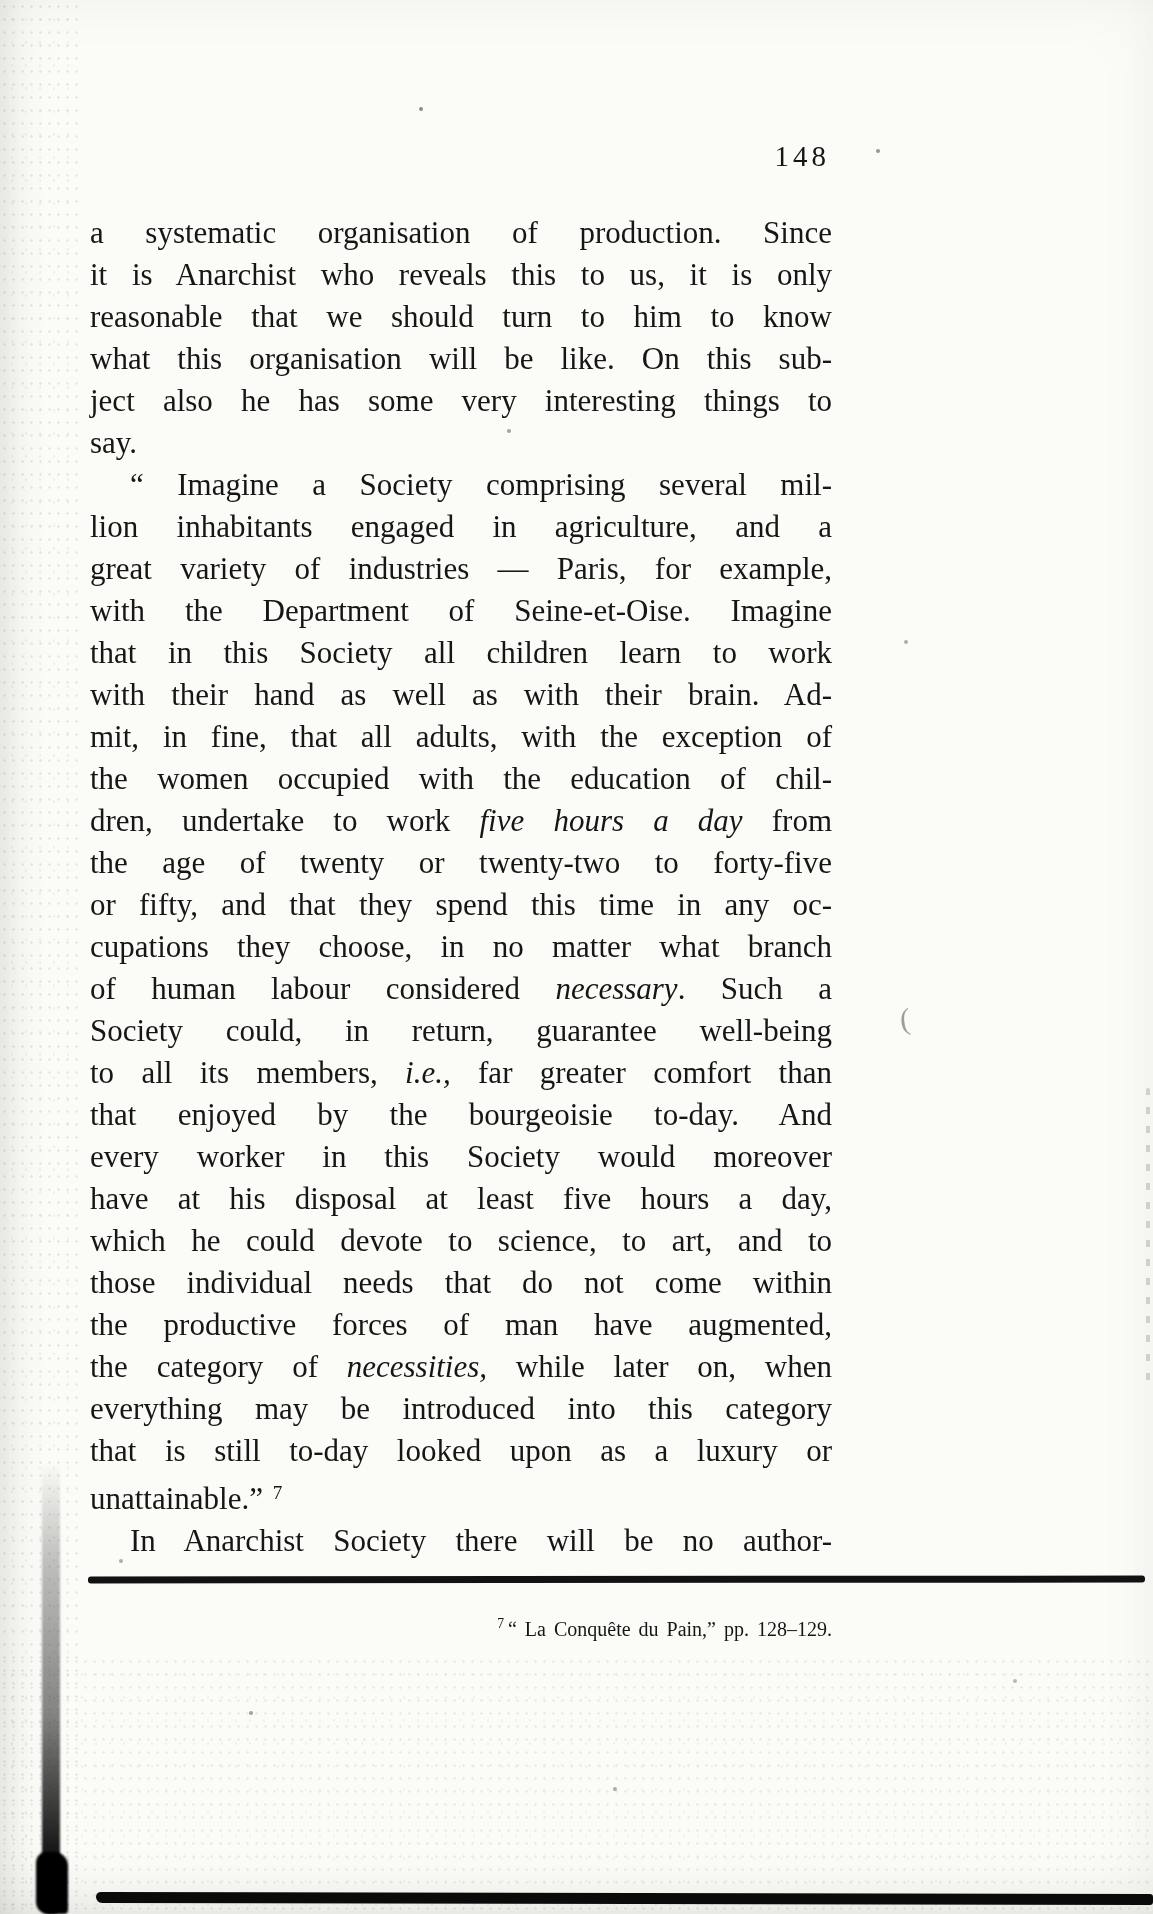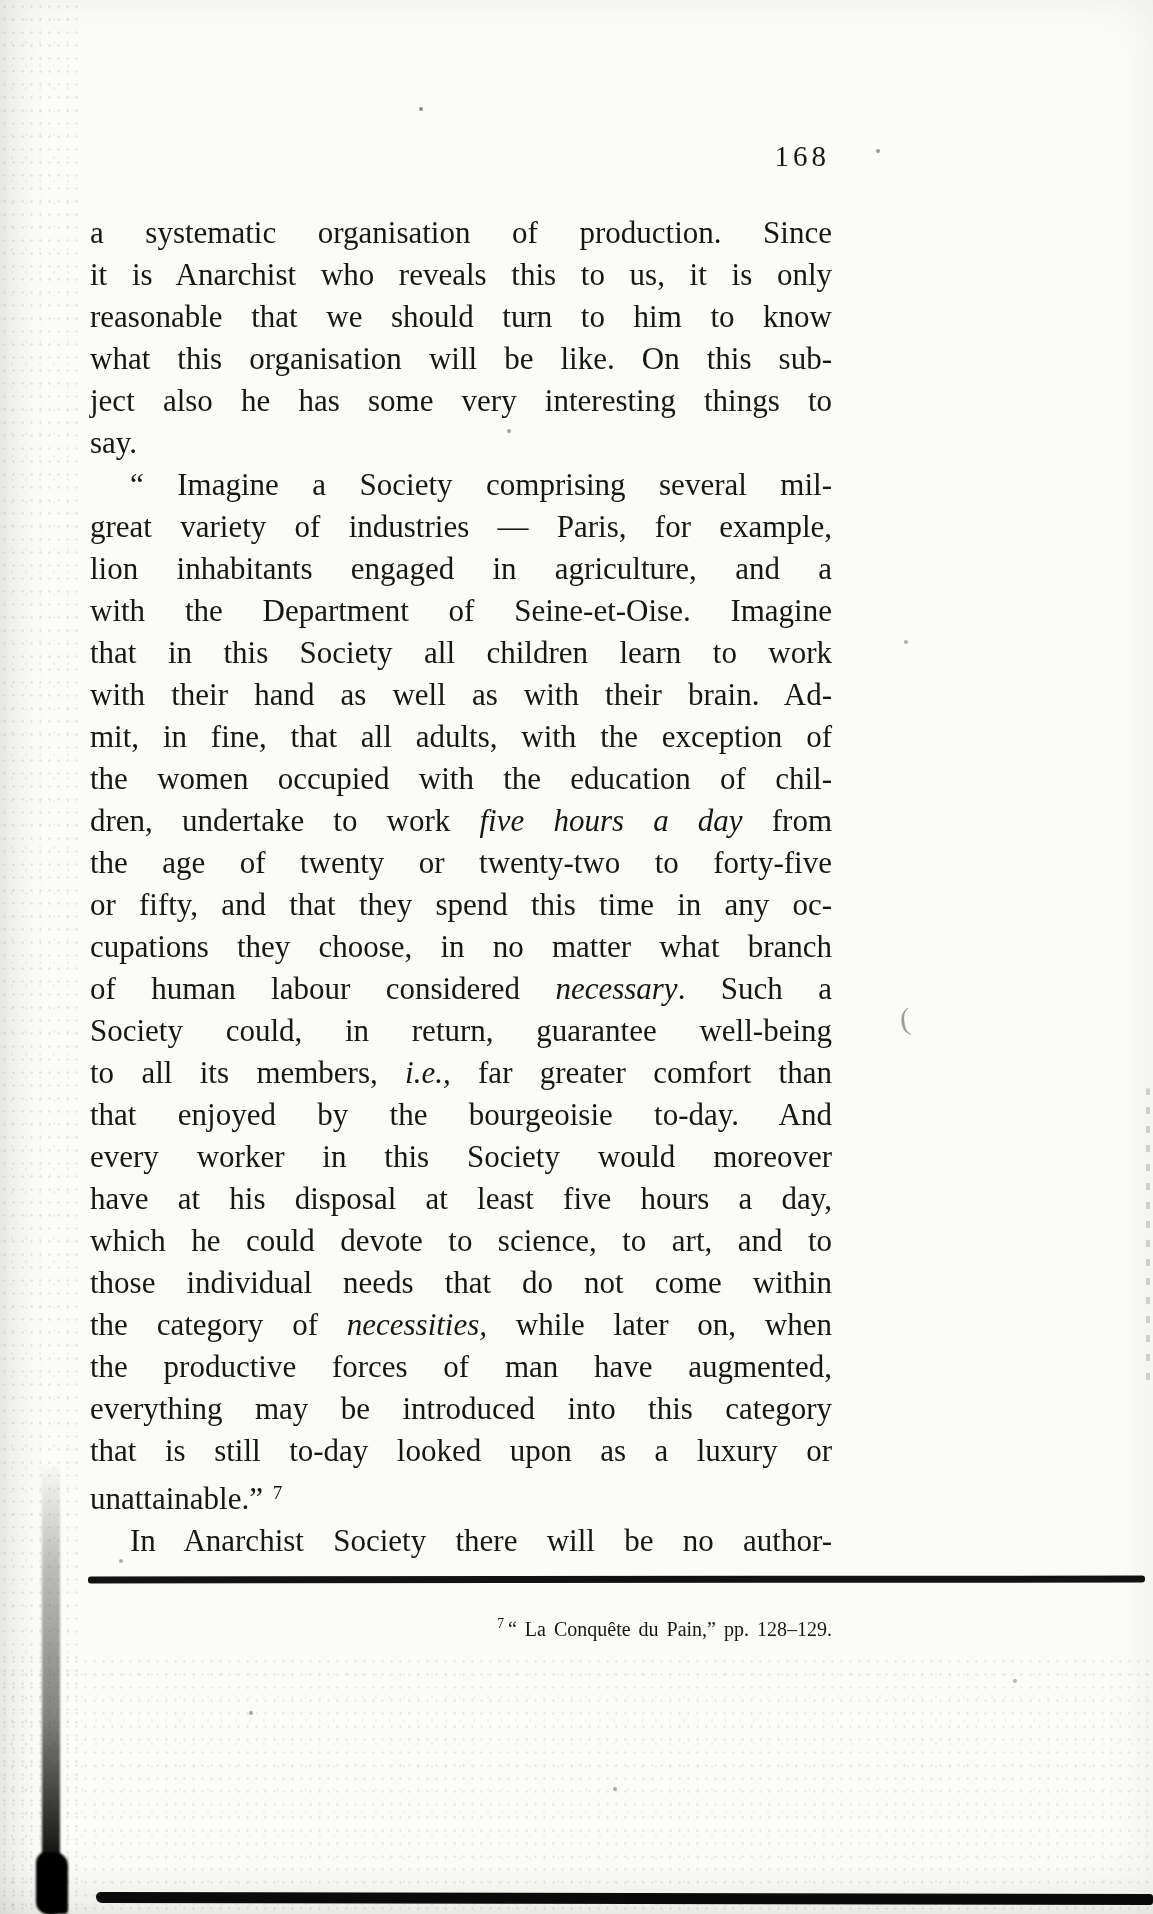--- a/index.html
+++ b/index.html
@@ -152,52 +152,52 @@
 </style>
 </head>
 <body>
 
 <div class="page">
 
   <div class="noise noise-left"></div>
   <div class="noise noise-bottom"></div>
 
   <header class="running-head">
-    <span class="page-num">168</span>
+    <span class="page-num">148</span>
   </header>
 
   <main class="body-text">
       <div class="line">a systematic organisation of production.  Since</div>
       <div class="line">it is Anarchist who reveals this to us, it is only</div>
       <div class="line">reasonable that we should turn to him to know</div>
       <div class="line">what this organisation will be like.  On this sub-</div>
       <div class="line">ject also he has some very interesting things to</div>
       <div class="line lastline">say.</div>
       <div class="line indent">“ Imagine a Society comprising several mil-</div>
+      <div class="line">lion inhabitants engaged in agriculture, and a</div>
       <div class="line">great variety of industries — Paris, for example,</div>
-      <div class="line">lion inhabitants engaged in agriculture, and a</div>
       <div class="line">with the Department of Seine-et-Oise.  Imagine</div>
       <div class="line">that in this Society all children learn to work</div>
       <div class="line">with their hand as well as with their brain.  Ad-</div>
       <div class="line">mit, in fine, that all adults, with the exception of</div>
       <div class="line">the women occupied with the education of chil-</div>
       <div class="line">dren, undertake to work <i>five hours a day</i> from</div>
       <div class="line">the age of twenty or twenty-two to forty-five</div>
       <div class="line">or fifty, and that they spend this time in any oc-</div>
       <div class="line">cupations they choose, in no matter what branch</div>
       <div class="line">of human labour considered <i>necessary</i>.  Such a</div>
       <div class="line">Society could, in return, guarantee well-being</div>
       <div class="line">to all its members, <i>i.e.,</i> far greater comfort than</div>
       <div class="line">that enjoyed by the bourgeoisie to-day.  And</div>
       <div class="line">every worker in this Society would moreover</div>
       <div class="line">have at his disposal at least five hours a day,</div>
       <div class="line">which he could devote to science, to art, and to</div>
       <div class="line">those individual needs that do not come within</div>
+      <div class="line">the productive forces of man have augmented,</div>
       <div class="line">the category of <i>necessities,</i> while later on, when</div>
-      <div class="line">the productive forces of man have augmented,</div>
       <div class="line">everything may be introduced into this category</div>
       <div class="line">that is still to-day looked upon as a luxury or</div>
       <div class="line lastline">unattainable.” <sup>7</sup></div>
       <div class="line indent">In Anarchist Society there will be no author-</div>
     </main>
 
   <div class="footnote-rule"></div>
 
   <div class="footnote">
     <sup>7</sup><span>“ La Conquête du Pain,” pp. 128–129.</span>

